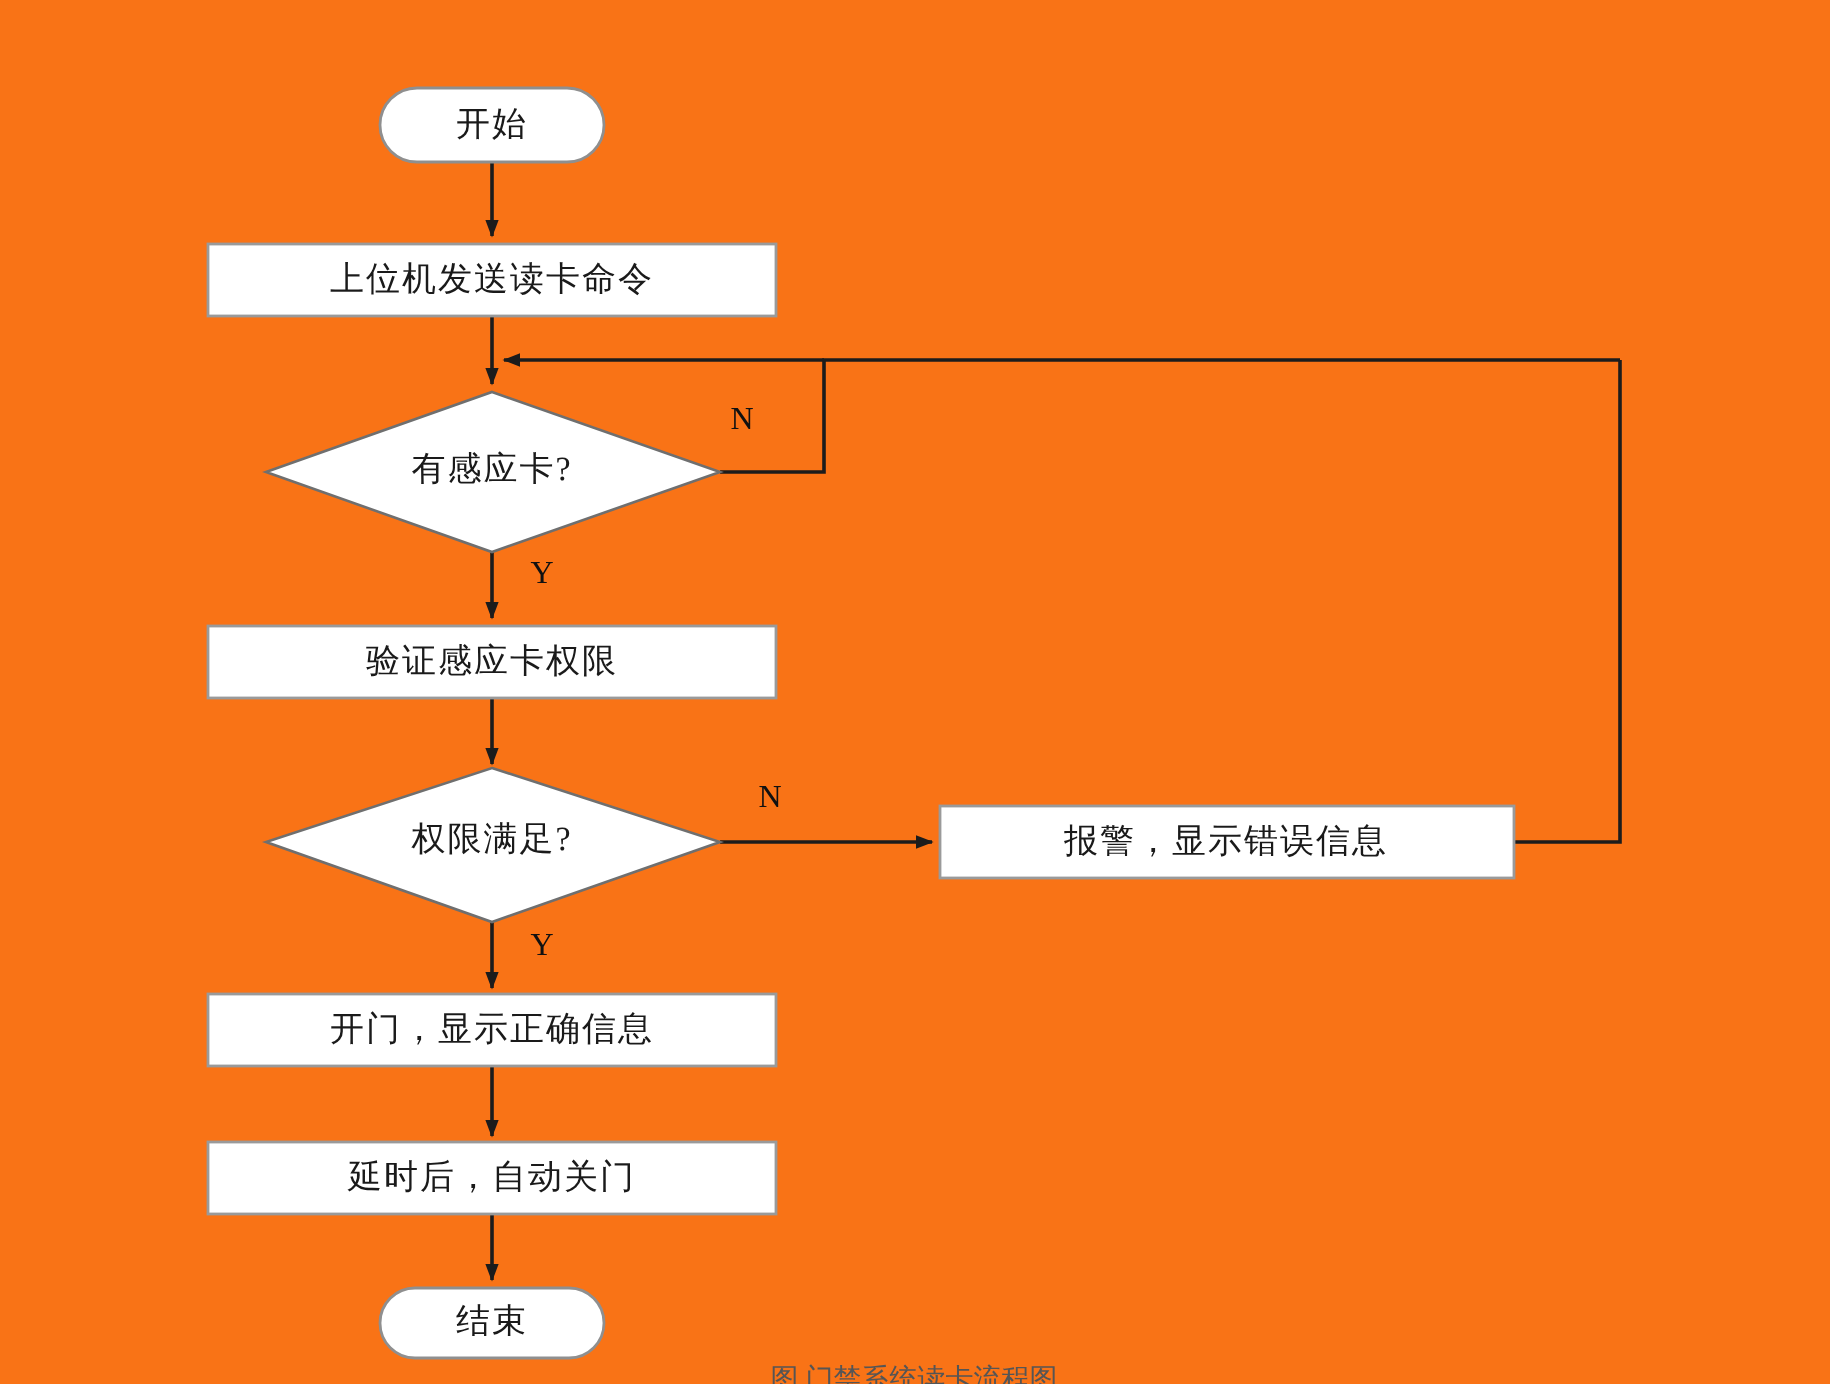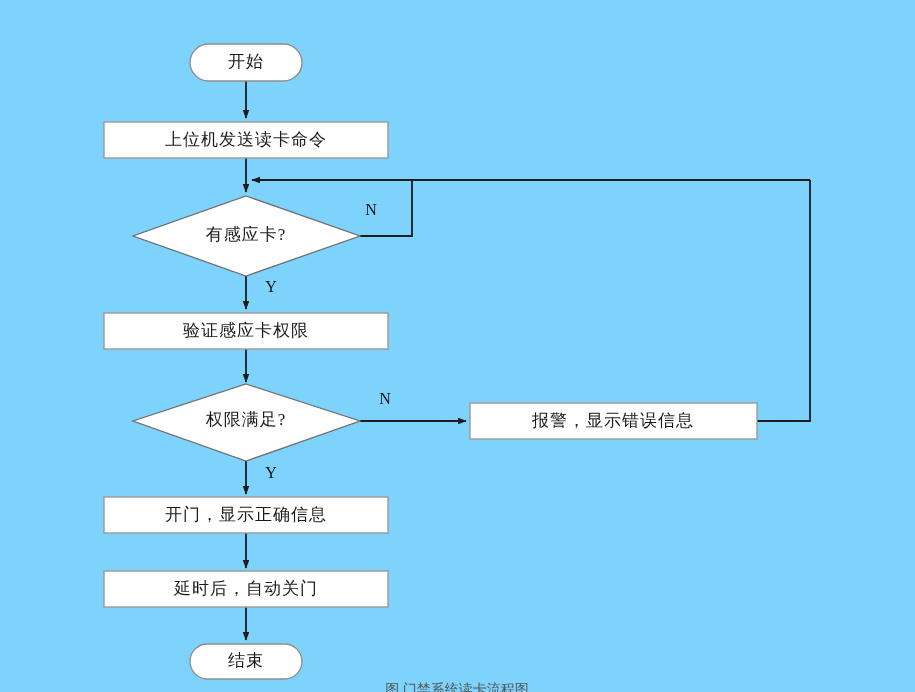--- a/index.html
+++ b/index.html
@@ -8,21 +8,21 @@
     padding: 0;
     background: #ffffff;
   }
   body {
     font-family: "Liberation Serif", "DejaVu Serif", serif;
   }
   #canvas {
     position: relative;
     width: 915px;
     height: 692px;
-    background: #7dd3fc;
+    background: #f97316;
     overflow: hidden;
   }
   svg.flow-svg {
     position: absolute;
     left: 0;
     top: 0;
     width: 915px;
     height: 692px;
   }
   .node-text {

